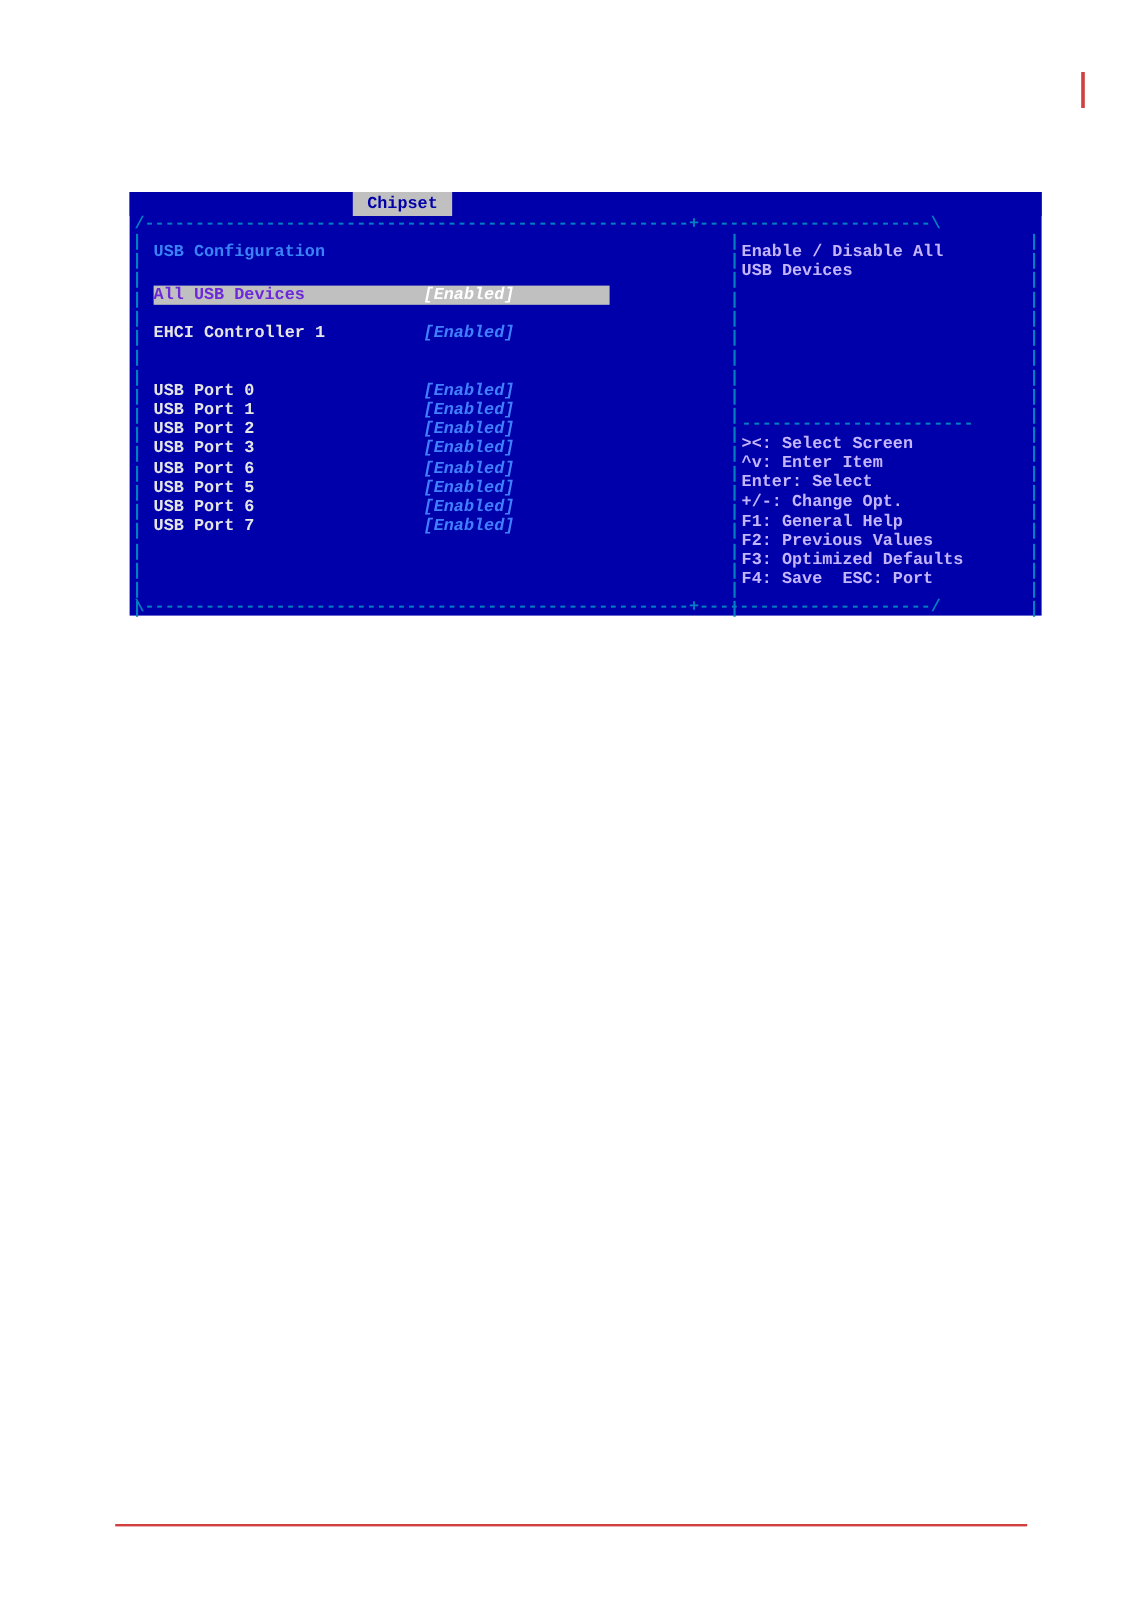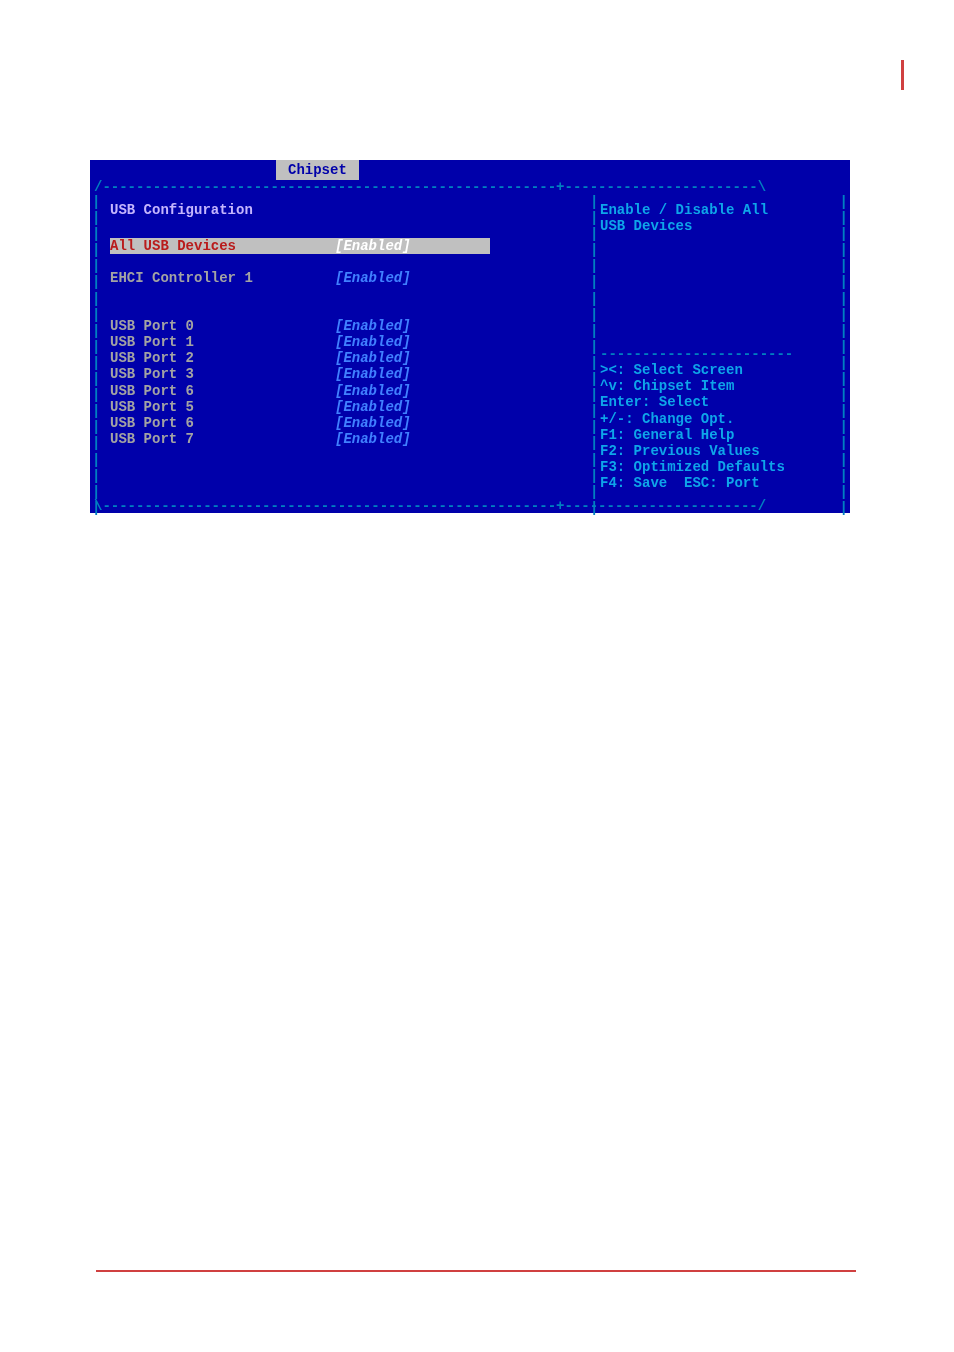--- a/index.html
+++ b/index.html
@@ -18,21 +18,21 @@
       position: absolute;
       top: 60px;
       right: 50px;
       width: 3px;
       height: 30px;
       background: #d04040;
     }
     .bios-window {
       position: absolute;
       top: 160px;
-      left: 90px;
+      left: 108px;
       width: 760px;
       background: #0000AA;
       color: #ffffff;
       font-size: 14px;
       font-weight: bold;
     }
     .tab-row {
       display: flex;
       height: 20px;
     }
@@ -57,50 +57,50 @@
     }
     .left-panel {
       width: 500px;
       padding: 8px 0 8px 20px;
     }
     .right-panel {
       width: 260px;
       padding: 8px 0 8px 10px;
     }
     .section-title {
-      color: #c4b5fd;
+      color: #3b82f6;
       margin-bottom: 4px;
     }
     .setting-row {
       display: flex;
       color: #4080ff;
       line-height: 1.15;
       white-space: pre;
     }
     .setting-row.selected {
       background: #c0c0c0;
       color: #ffffff;
       width: 380px;
     }
     .setting-row.selected .setting-label {
-      color: #b91c1c;
+      color: #6d28d9;
     }
     .setting-row.selected .setting-value {
       color: #ffffff;
     }
     .setting-label {
       width: 225px;
-      color: #a3a3a3;
+      color: #e5e5e5;
     }
     .setting-value {
       color: #4080ff;
       font-style: italic;
     }
     .help-text {
-      color: #0ea5e9;
+      color: #c4b5fd;
       line-height: 1.15;
       white-space: pre;
     }
     .blank-row {
       height: 16px;
     }
     .top-border {
       color: #0080c0;
       padding: 0 4px;
       line-height: 1;
@@ -223,21 +223,21 @@
 USB Devices</div>
       <div class="blank-row"></div>
       <div class="blank-row"></div>
       <div class="blank-row"></div>
       <div class="blank-row"></div>
       <div class="blank-row"></div>
       <div class="blank-row"></div>
       <div class="blank-row"></div>
       <div class="help-divider">-----------------------</div>
       <div class="help-text">&gt;&lt;: Select Screen</div>
-      <div class="help-text">^v: Chipset Item</div>
+      <div class="help-text">^v: Enter Item</div>
       <div class="help-text">Enter: Select</div>
       <div class="help-text">+/-: Change Opt.</div>
       <div class="help-text">F1: General Help</div>
       <div class="help-text">F2: Previous Values</div>
       <div class="help-text">F3: Optimized Defaults</div>
       <div class="help-text">F4: Save  ESC: Port</div>
     </div>
   </div>
 
   <div class="bottom-border">\------------------------------------------------------+-----------------------/</div>

